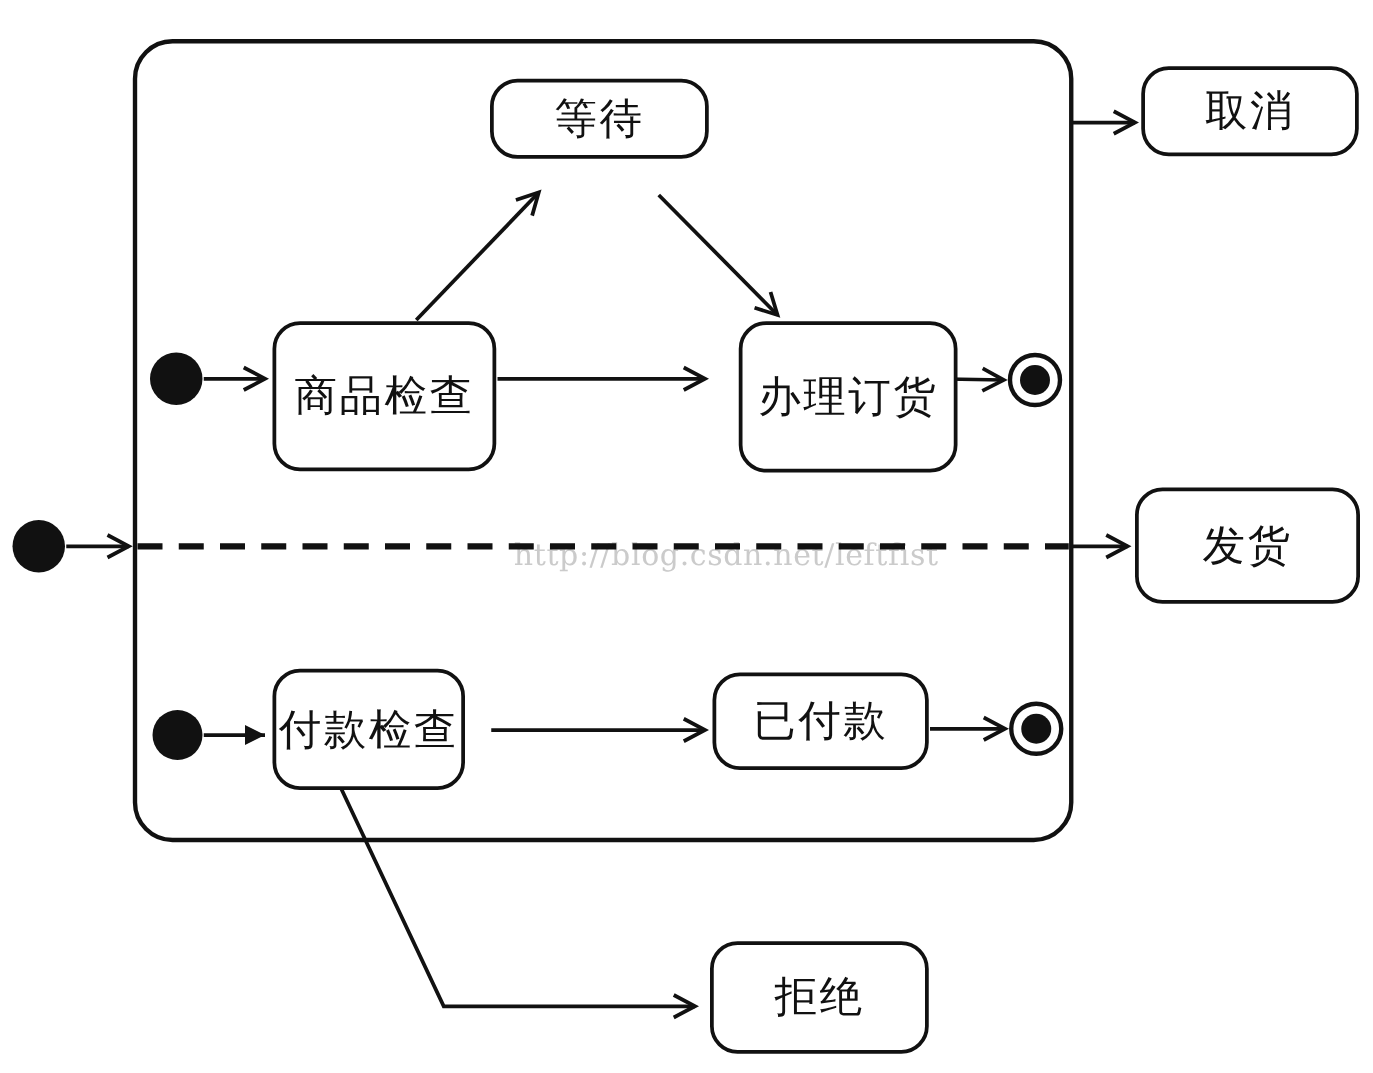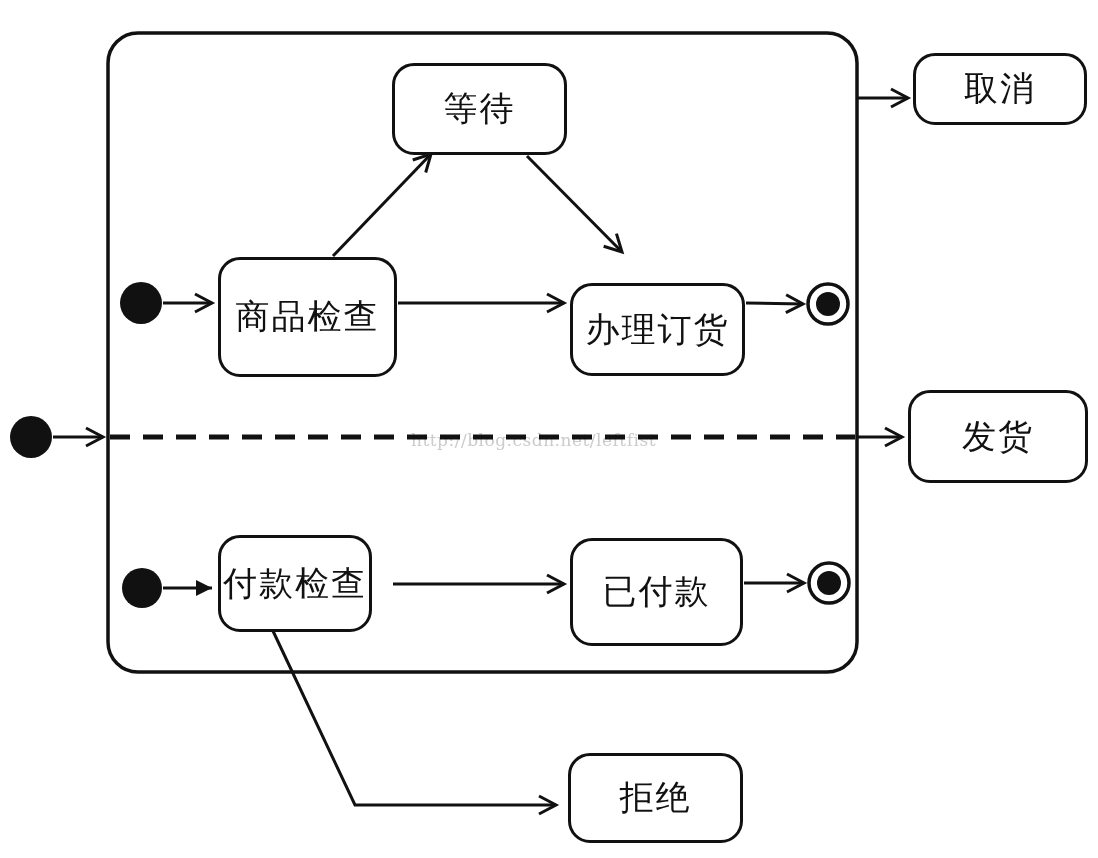--- a/index.html
+++ b/index.html
@@ -13,21 +13,21 @@
     width: 1098px;
     height: 858px;
     background: #ffffff;
     overflow: hidden;
   }
   .watermark {
     position: absolute;
     left: 411px;
     top: 430px;
     font-family: "DejaVu Serif", serif;
-    font-size: 17px;
+    font-size: 24px;
     letter-spacing: 0.5px;
     color: #cbcbcb;
     white-space: nowrap;
     z-index: 1;
     user-select: none;
   }
   svg.wires {
     position: absolute;
     left: 0;
     top: 0;
@@ -41,25 +41,25 @@
     background: #ffffff;
     display: flex;
     align-items: center;
     justify-content: center;
     font-size: 34px;
     letter-spacing: 2px;
     color: #111111;
     z-index: 3;
     font-family: "Liberation Serif", "DejaVu Serif", serif;
   }
-  .state-wait          { left: 392px; top:  63px; width: 175px; height: 92px; }
+  .state-wait          { left: 392px; top:  63px; width: 175px; height: 64px; }
   .state-goods-check   { left: 218px; top: 257px; width: 179px; height: 120px; }
-  .state-process-order { left: 570px; top: 257px; width: 175px; height: 93px; margin-top: 26px; }
+  .state-process-order { left: 591px; top: 257px; width: 175px; height: 121px; }
   .state-payment-check { left: 218px; top: 535px; width: 154px; height: 97px; }
-  .state-paid          { left: 570px; top: 538px; width: 173px; height: 108px; }
+  .state-paid          { left: 570px; top: 538px; width: 173px; height: 78px; }
   .state-cancel        { left: 913px; top:  53px; width: 174px; height: 72px; }
   .state-ship          { left: 908px; top: 390px; width: 180px; height: 93px; }
   .state-reject        { left: 568px; top: 753px; width: 175px; height: 90px; text-align: right; }
 </style>
 </head>
 <body>
 
 <div class="canvas">
 
   <div class="watermark">http://blog.csdn.net/leftfist</div>

